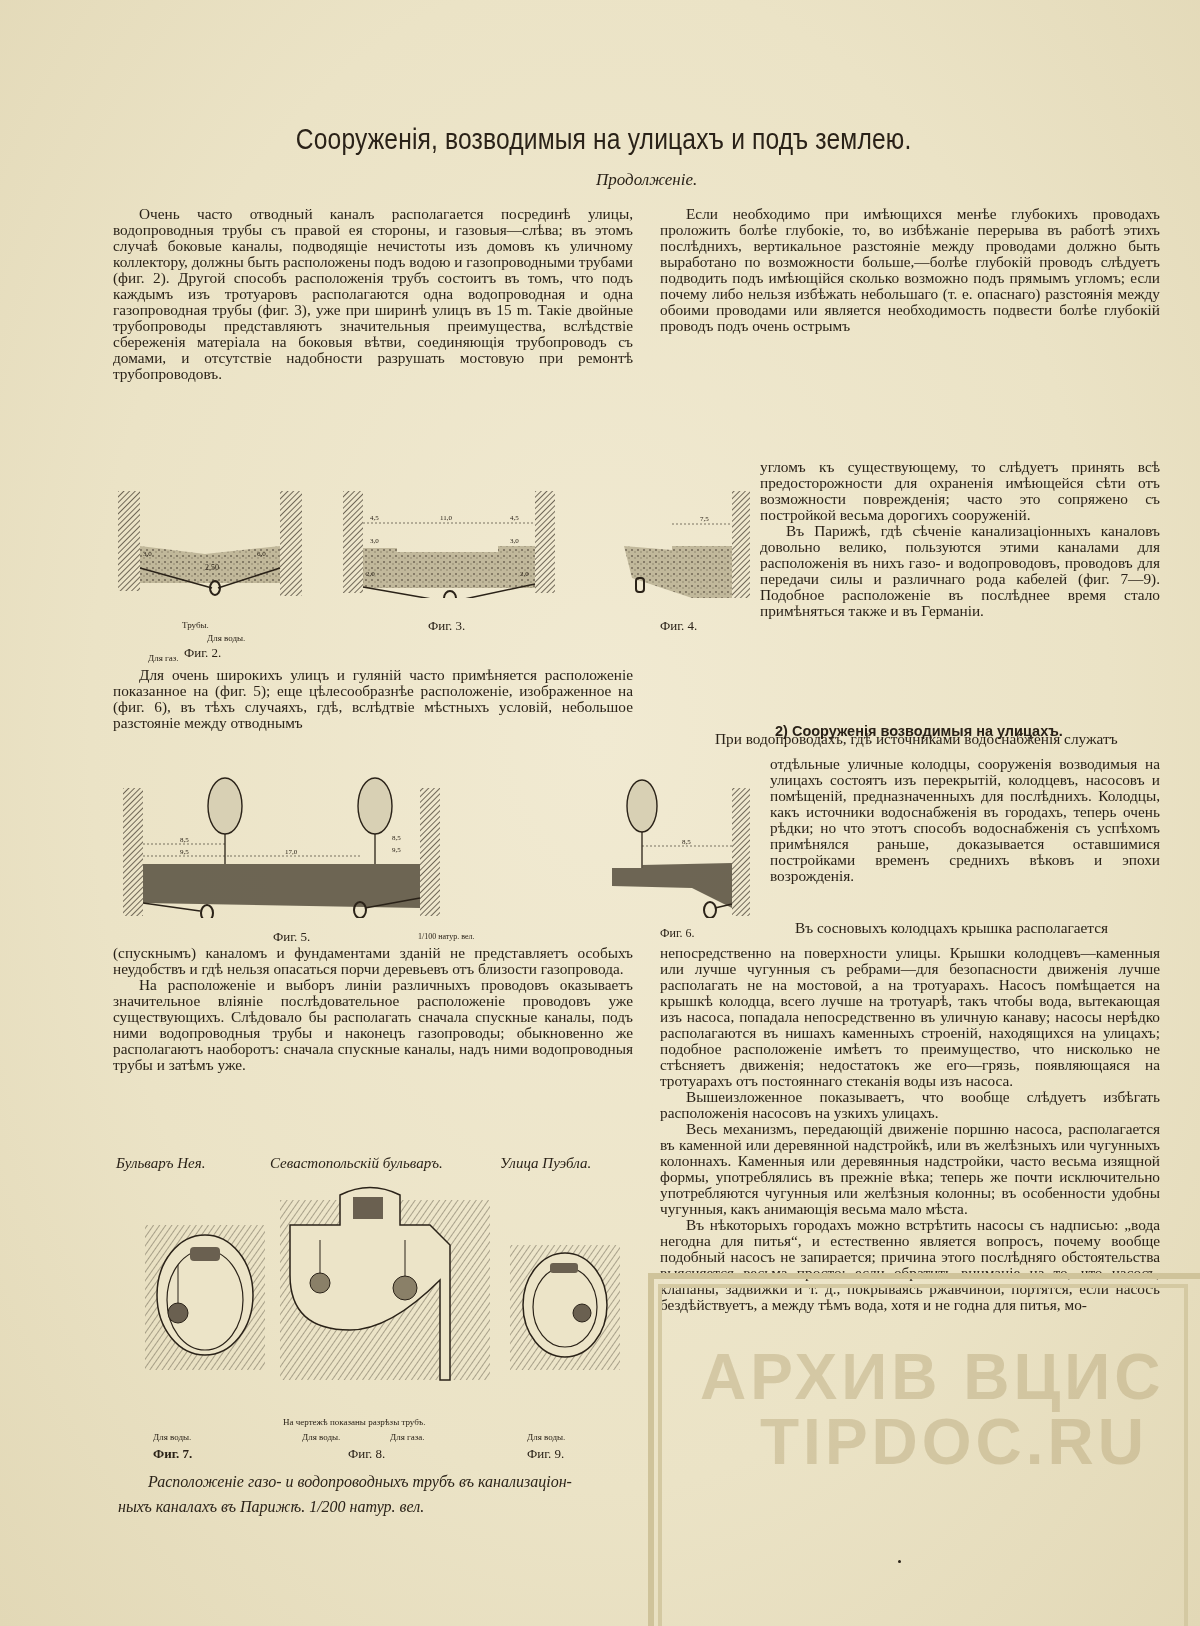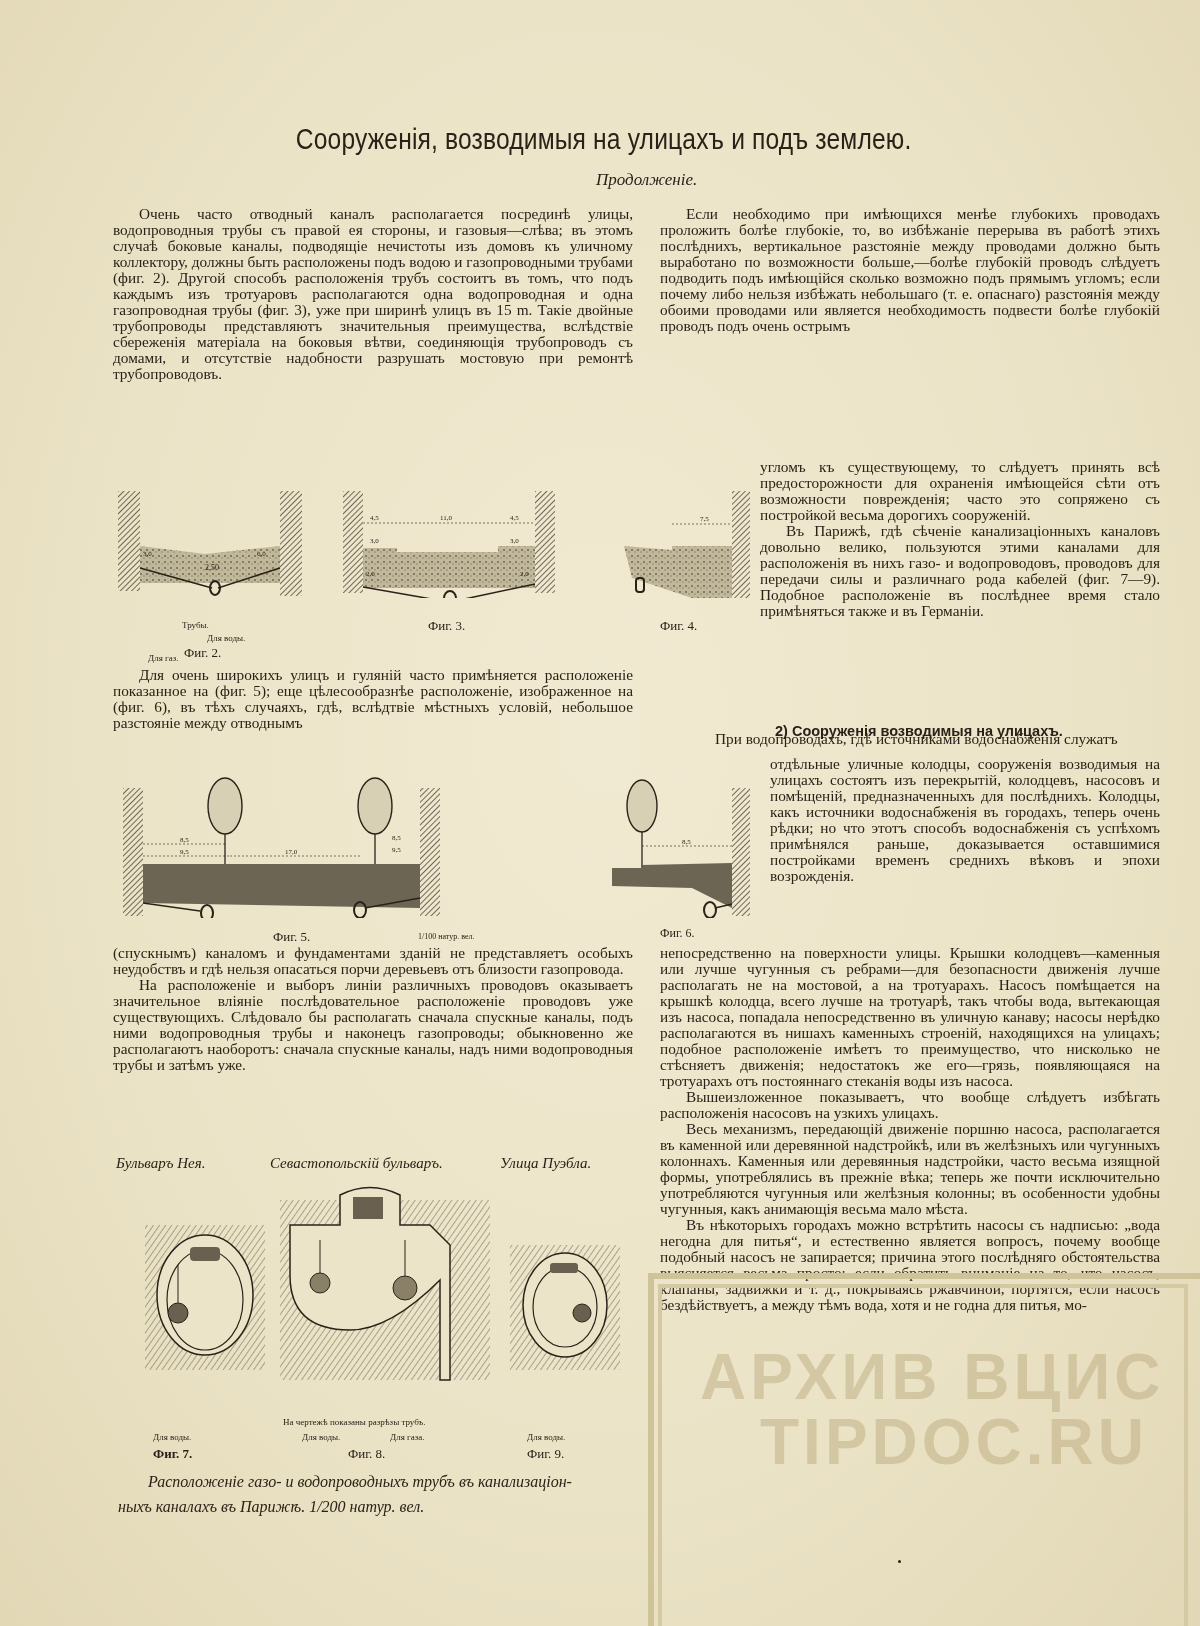--- a/index.html
+++ b/index.html
@@ -230,20 +230,23 @@
     <p class="noind">угломъ къ существующему, то слѣдуетъ принять всѣ предосторожности для охраненія имѣющейся сѣти отъ возможности поврежденія; часто это сопряжено съ постройкой весьма дорогихъ сооруженій.</p>
     <p>Въ Парижѣ, гдѣ сѣченіе канализаціонныхъ каналовъ довольно велико, пользуются этими каналами для расположенія въ нихъ газо- и водопроводовъ, проводовъ для передачи силы и различнаго рода кабелей (фиг. 7—9). Подобное расположеніе въ послѣднее время стало примѣняться также и въ Германіи.</p>
   </div>
   <div class="subhead" style="left:775px; top:695px;margin-top:28px;">2) Сооруженія возводимыя на улицахъ.</div>
   <div class="col" style="left:715px; top:731px; width:445px;">
     <p class="noind">При водопроводахъ, гдѣ источниками водоснабженія служатъ</p>
   </div>
   <div class="col" style="left:770px; top:756px; width:390px;">
     <p class="noind">отдѣльные уличные колодцы, сооруженія возводимыя на улицахъ состоятъ изъ перекрытій, колодцевъ, насосовъ и помѣщеній, предназначенныхъ для послѣднихъ. Колодцы, какъ источники водоснабженія въ городахъ, теперь очень рѣдки; но что этотъ способъ водоснабженія съ успѣхомъ примѣнялся раньше, доказывается оставшимися постройками временъ среднихъ вѣковъ и эпохи возрожденія.</p>
   </div>
+  <div class="col" style="left:795px; top:920px; width:365px;">
+    <p class="noind">Въ сосновыхъ колодцахъ крышка располагается</p>
+  </div>
   <div class="col" style="left:660px; top:945px; width:500px;">
     <p class="noind">непосредственно на поверхности улицы. Крышки колодцевъ—каменныя или лучше чугунныя съ ребрами—для безопасности движенія лучше располагать не на мостовой, а на тротуарахъ. Насосъ помѣщается на крышкѣ колодца, всего лучше на тротуарѣ, такъ чтобы вода, вытекающая изъ насоса, попадала непосредственно въ уличную канаву; насосы нерѣдко располагаются въ нишахъ каменныхъ строеній, находящихся на улицахъ; подобное расположеніе имѣетъ то преимущество, что нисколько не стѣсняетъ движенія; недостатокъ же его—грязь, появляющаяся на тротуарахъ отъ постояннаго стеканія воды изъ насоса.</p>
     <p>Вышеизложенное показываетъ, что вообще слѣдуетъ избѣгать расположенія насосовъ на узкихъ улицахъ.</p>
     <p>Весь механизмъ, передающій движеніе поршню насоса, располагается въ каменной или деревянной надстройкѣ, или въ желѣзныхъ или чугунныхъ колоннахъ. Каменныя или деревянныя надстройки, часто весьма изящной формы, употреблялись въ прежніе вѣка; теперь же почти исключительно употребляются чугунныя или желѣзныя колонны; въ особенности удобны чугунныя, какъ анимающія весьма мало мѣста.</p>
     <p>Въ нѣкоторыхъ городахъ можно встрѣтить насосы съ надписью: „вода негодна для питья“, и естественно является вопросъ, почему вообще подобный насосъ не запирается; причина этого послѣдняго обстоятельства выясняется весьма просто: если обратить вниманіе на то, что насосъ, клапаны, задвижки и т. д., покрываясь ржавчиной, портятся, если насосъ бездѣйствуетъ, а между тѣмъ вода, хотя и не годна для питья, мо-</p>
   </div>
 
   <div class="watermark-frame"></div>
   <div class="watermark-frame2"></div>
   <div class="watermark-text" style="left:700px; top:1340px;">АРХИВ ВЦИС</div>

